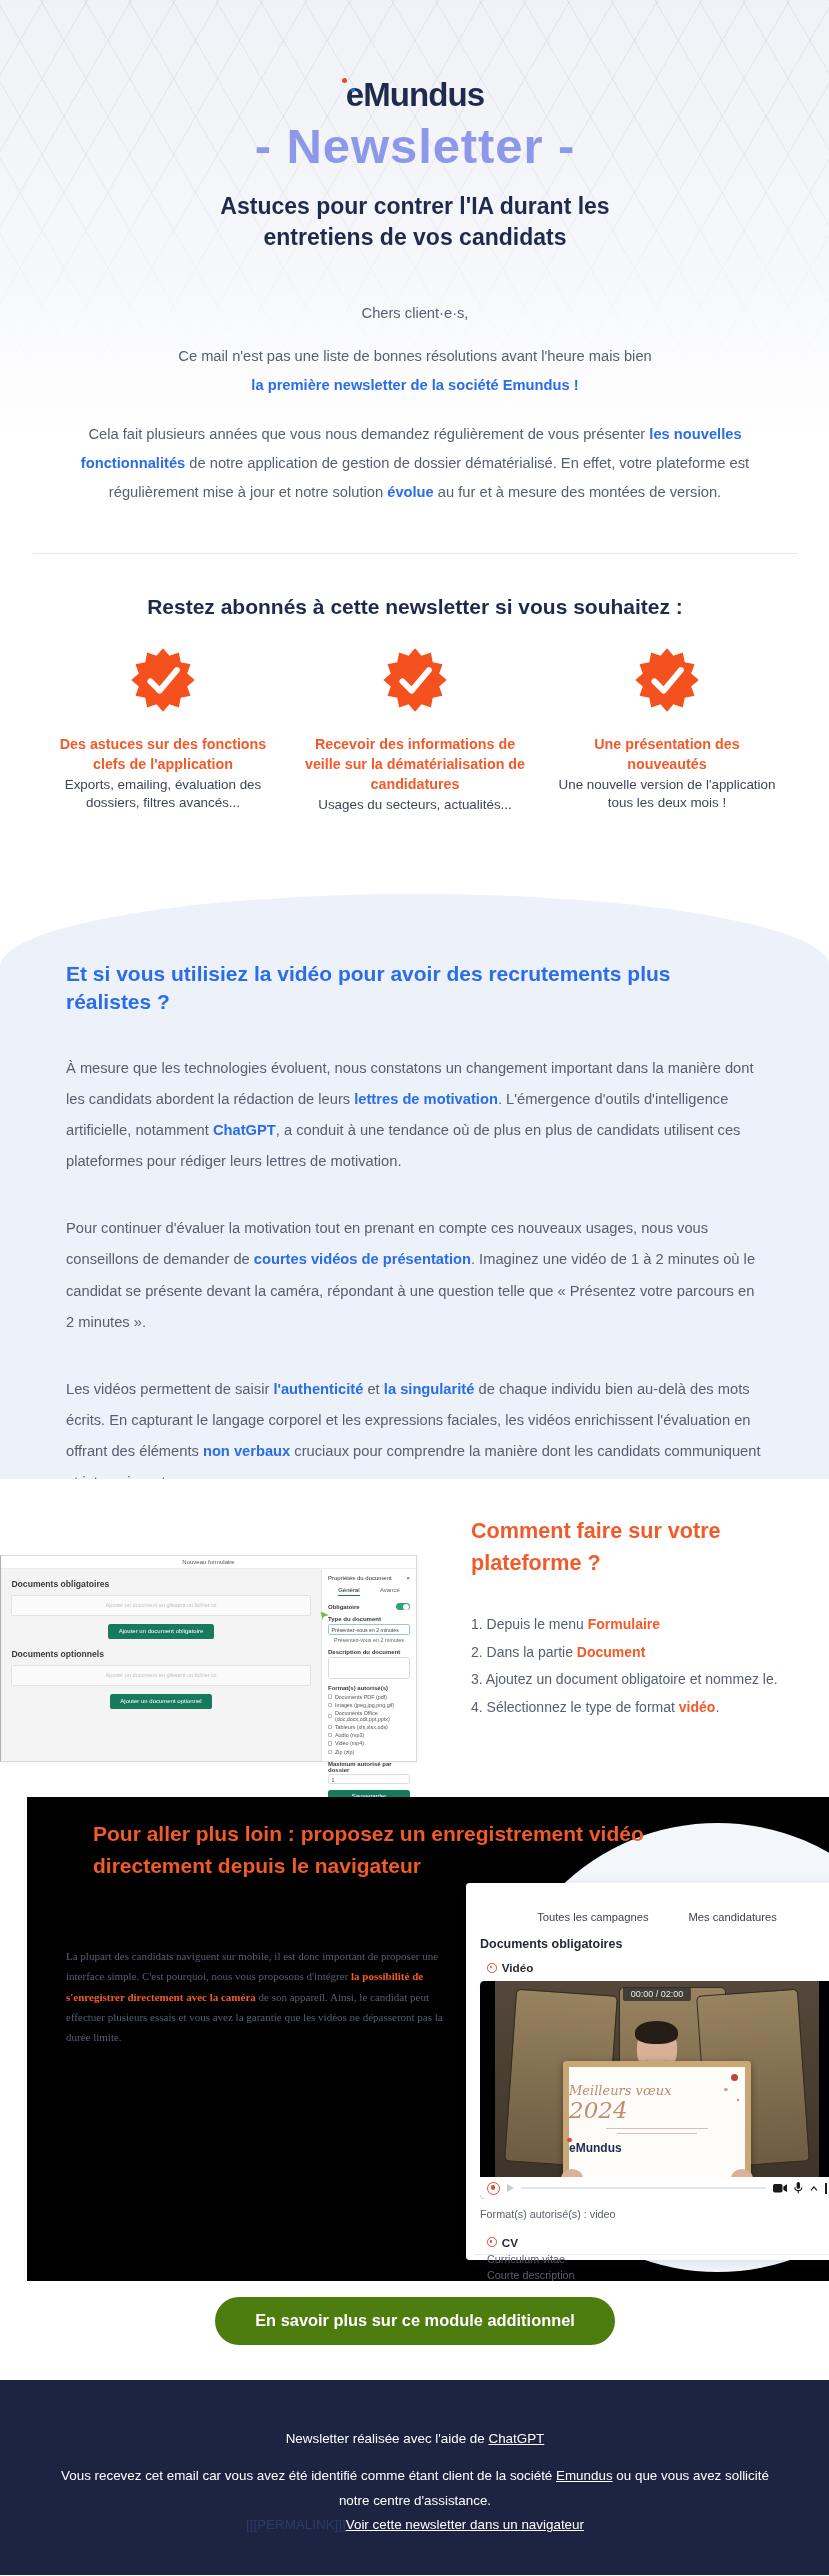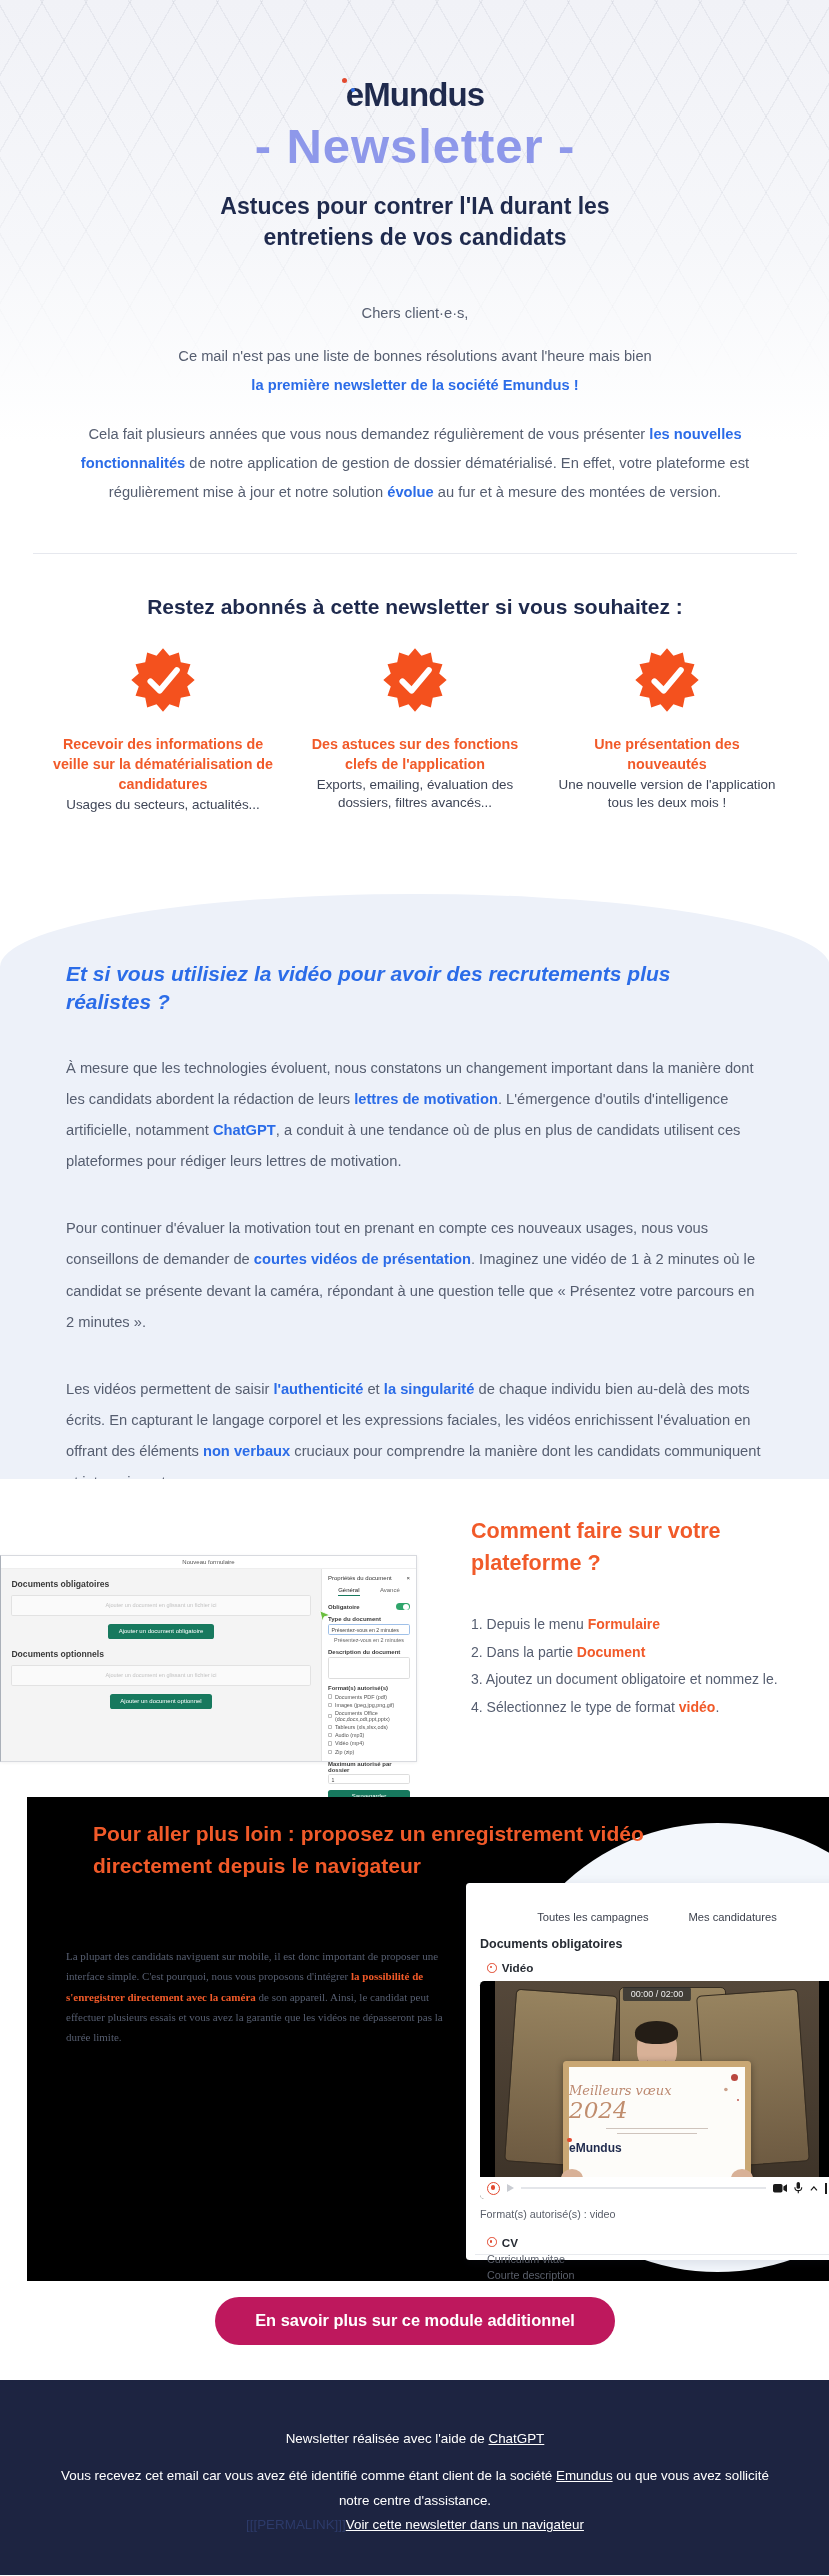--- a/index.html
+++ b/index.html
@@ -48,21 +48,21 @@
   .seal { width: 66px; height: 66px; display:block; margin: 0 auto; }
   .benefit h3 { margin-top: 21px; color: #f15a29; font-size: 14.3px; font-weight: 700; line-height: 1.4; }
   .benefit p { margin-top: 1.7px; font-size: 13.4px; color: #3e4556; line-height: 1.4; }
 
   
   .video-section {
     height: 585px; background: #edf1f9;
     border-top-left-radius: 50% 73px; border-top-right-radius: 50% 73px;
     padding: 66px 66px 0;
   }
-  .video-section h2 { color: #2b6ce8; font-size: 21px; font-weight: 700; line-height: 1.35; max-width: 605px; font-style: italic; }
+  .video-section h2 { color: #2b6ce8; font-size: 21px; font-weight: 700; line-height: 1.35; max-width: 605px; }
   .video-section p { margin-top: 36px; font-size: 14.7px; line-height: 2.12; max-width: 702px; color: #565e70; }
 
   
   .how-section { height: 318px; background: #fff; }
   .form-shot {
     position: absolute; left: 0; top: 76px; width: 417px; height: 207px;
     background: #fff; border: 0.9px solid #d8dadf; border-left: 1.7px solid #aab0b9;
     box-shadow: 0 0.9px 3.5px rgba(0,0,0,.08); display: flex; flex-direction: column;
     font-family: "Liberation Sans", sans-serif;
   }
@@ -138,21 +138,21 @@
   .ctrl-ico { flex: none; }
   .ctrl-bar { width: 2.2px; height: 11.2px; background: #1a1a1a; }
   .mc-caption { margin-top: 8.6px; font-size: 10.8px; color: #5a5f6a; }
   .mc-cv { margin-top: 15.6px; }
   .mc-sub { margin-top: 4.3px; margin-left: 7px; font-size: 10.8px; color: #5a5f6a; }
   .mc-footline { position: absolute; left: 8.6px; right: 8.6px; bottom: 5.2px; border-top: 0.9px solid #e8eaee; }
 
   
   .cta-section { height: 99px; background: #fff; text-align: center; }
   .cta-button {
-    display: inline-block; margin-top: 15.6px; background: #be185d; color: #fff;
+    display: inline-block; margin-top: 15.6px; background: #4d7c0f; color: #fff;
     font-size: 16.4px; font-weight: 700; padding: 14.7px 40px; border-radius: 26px;
     text-decoration: none; cursor: pointer;
   }
 
   
   .footer { height: 195px; background: #1d2441; color: #fff; text-align: center; padding-top: 47px; font-size: 13.4px; line-height: 1.85; }
   .footer a { color: #fff; text-decoration: underline; cursor: pointer; }
   .footer .row2 { max-width: 717px; margin: 12px auto 0; }
   .footer .row3 { }
   .permalink-tag { color: #2c3a69; }
@@ -176,30 +176,30 @@
 
 <section class="subscribe">
   <hr class="divider">
   <h2>Restez abonnés à cette newsletter si vous souhaitez :</h2>
   <div class="benefits">
     <div class="benefit">
       <svg class="seal" viewBox="0 0 100 100">
           <polygon fill="#f4511e" points="98,50 86.7,59.8 91.6,74 76.9,76.9 74,91.6 59.8,86.7 50,98 40.2,86.7 26,91.6 23.1,76.9 8.4,74 13.3,59.8 2,50 13.3,40.2 8.4,26 23.1,23.1 26,8.4 40.2,13.3 50,2 59.8,13.3 74,8.4 76.9,23.1 91.6,26 86.7,40.2"></polygon>
           <path d="M31 52 L45 66 L71 35" fill="none" stroke="#fff" stroke-width="9" stroke-linecap="round" stroke-linejoin="round"></path>
         </svg>
-      <h3>Recevoir des informations de veille sur la dématérialisation de candidatures</h3>
-      <p>Usages du secteurs, actualités...</p>
+      <h3>Des astuces sur des fonctions clefs de l'application</h3>
+      <p>Exports, emailing, évaluation des dossiers, filtres avancés...</p>
     </div>
     <div class="benefit">
       <svg class="seal" viewBox="0 0 100 100">
           <polygon fill="#f4511e" points="98,50 86.7,59.8 91.6,74 76.9,76.9 74,91.6 59.8,86.7 50,98 40.2,86.7 26,91.6 23.1,76.9 8.4,74 13.3,59.8 2,50 13.3,40.2 8.4,26 23.1,23.1 26,8.4 40.2,13.3 50,2 59.8,13.3 74,8.4 76.9,23.1 91.6,26 86.7,40.2"></polygon>
           <path d="M31 52 L45 66 L71 35" fill="none" stroke="#fff" stroke-width="9" stroke-linecap="round" stroke-linejoin="round"></path>
         </svg>
-      <h3>Des astuces sur des fonctions clefs de l'application</h3>
-      <p>Exports, emailing, évaluation des dossiers, filtres avancés...</p>
+      <h3>Recevoir des informations de veille sur la dématérialisation de candidatures</h3>
+      <p>Usages du secteurs, actualités...</p>
     </div>
     <div class="benefit">
       <svg class="seal" viewBox="0 0 100 100">
           <polygon fill="#f4511e" points="98,50 86.7,59.8 91.6,74 76.9,76.9 74,91.6 59.8,86.7 50,98 40.2,86.7 26,91.6 23.1,76.9 8.4,74 13.3,59.8 2,50 13.3,40.2 8.4,26 23.1,23.1 26,8.4 40.2,13.3 50,2 59.8,13.3 74,8.4 76.9,23.1 91.6,26 86.7,40.2"></polygon>
           <path d="M31 52 L45 66 L71 35" fill="none" stroke="#fff" stroke-width="9" stroke-linecap="round" stroke-linejoin="round"></path>
         </svg>
       <h3>Une présentation des nouveautés</h3>
       <p>Une nouvelle version de l'application tous les deux mois !</p>
     </div>
   </div>

